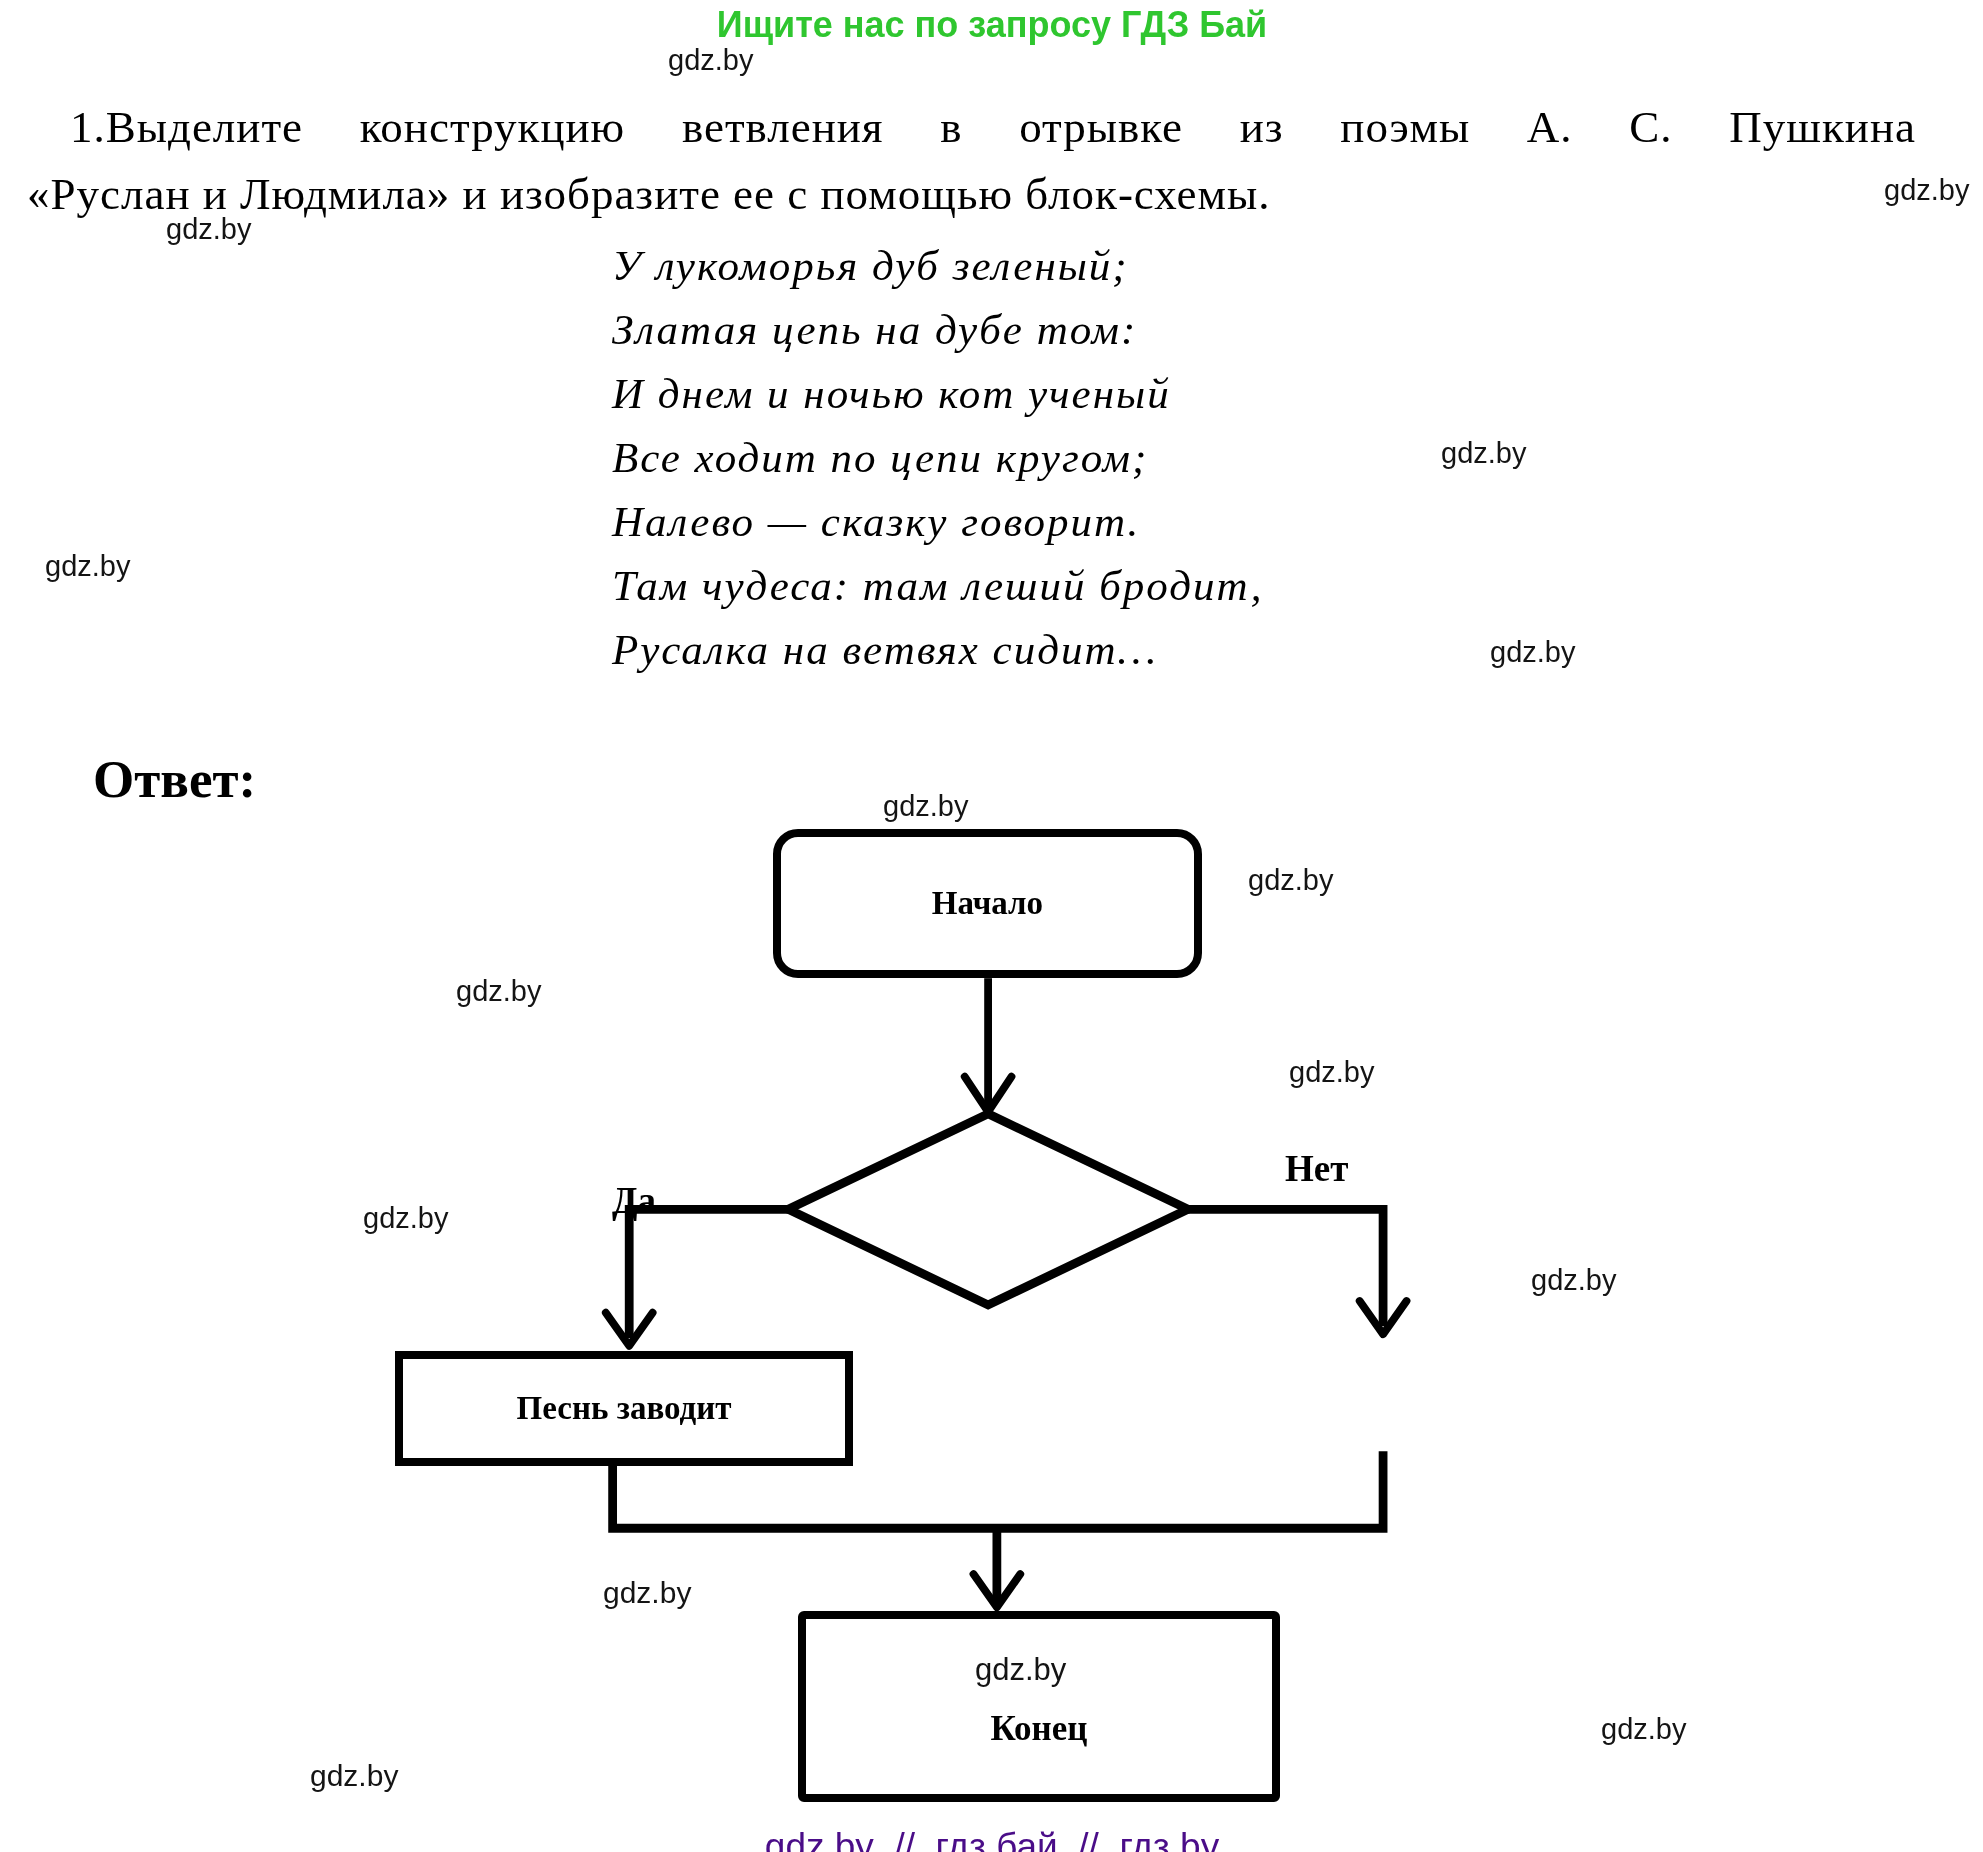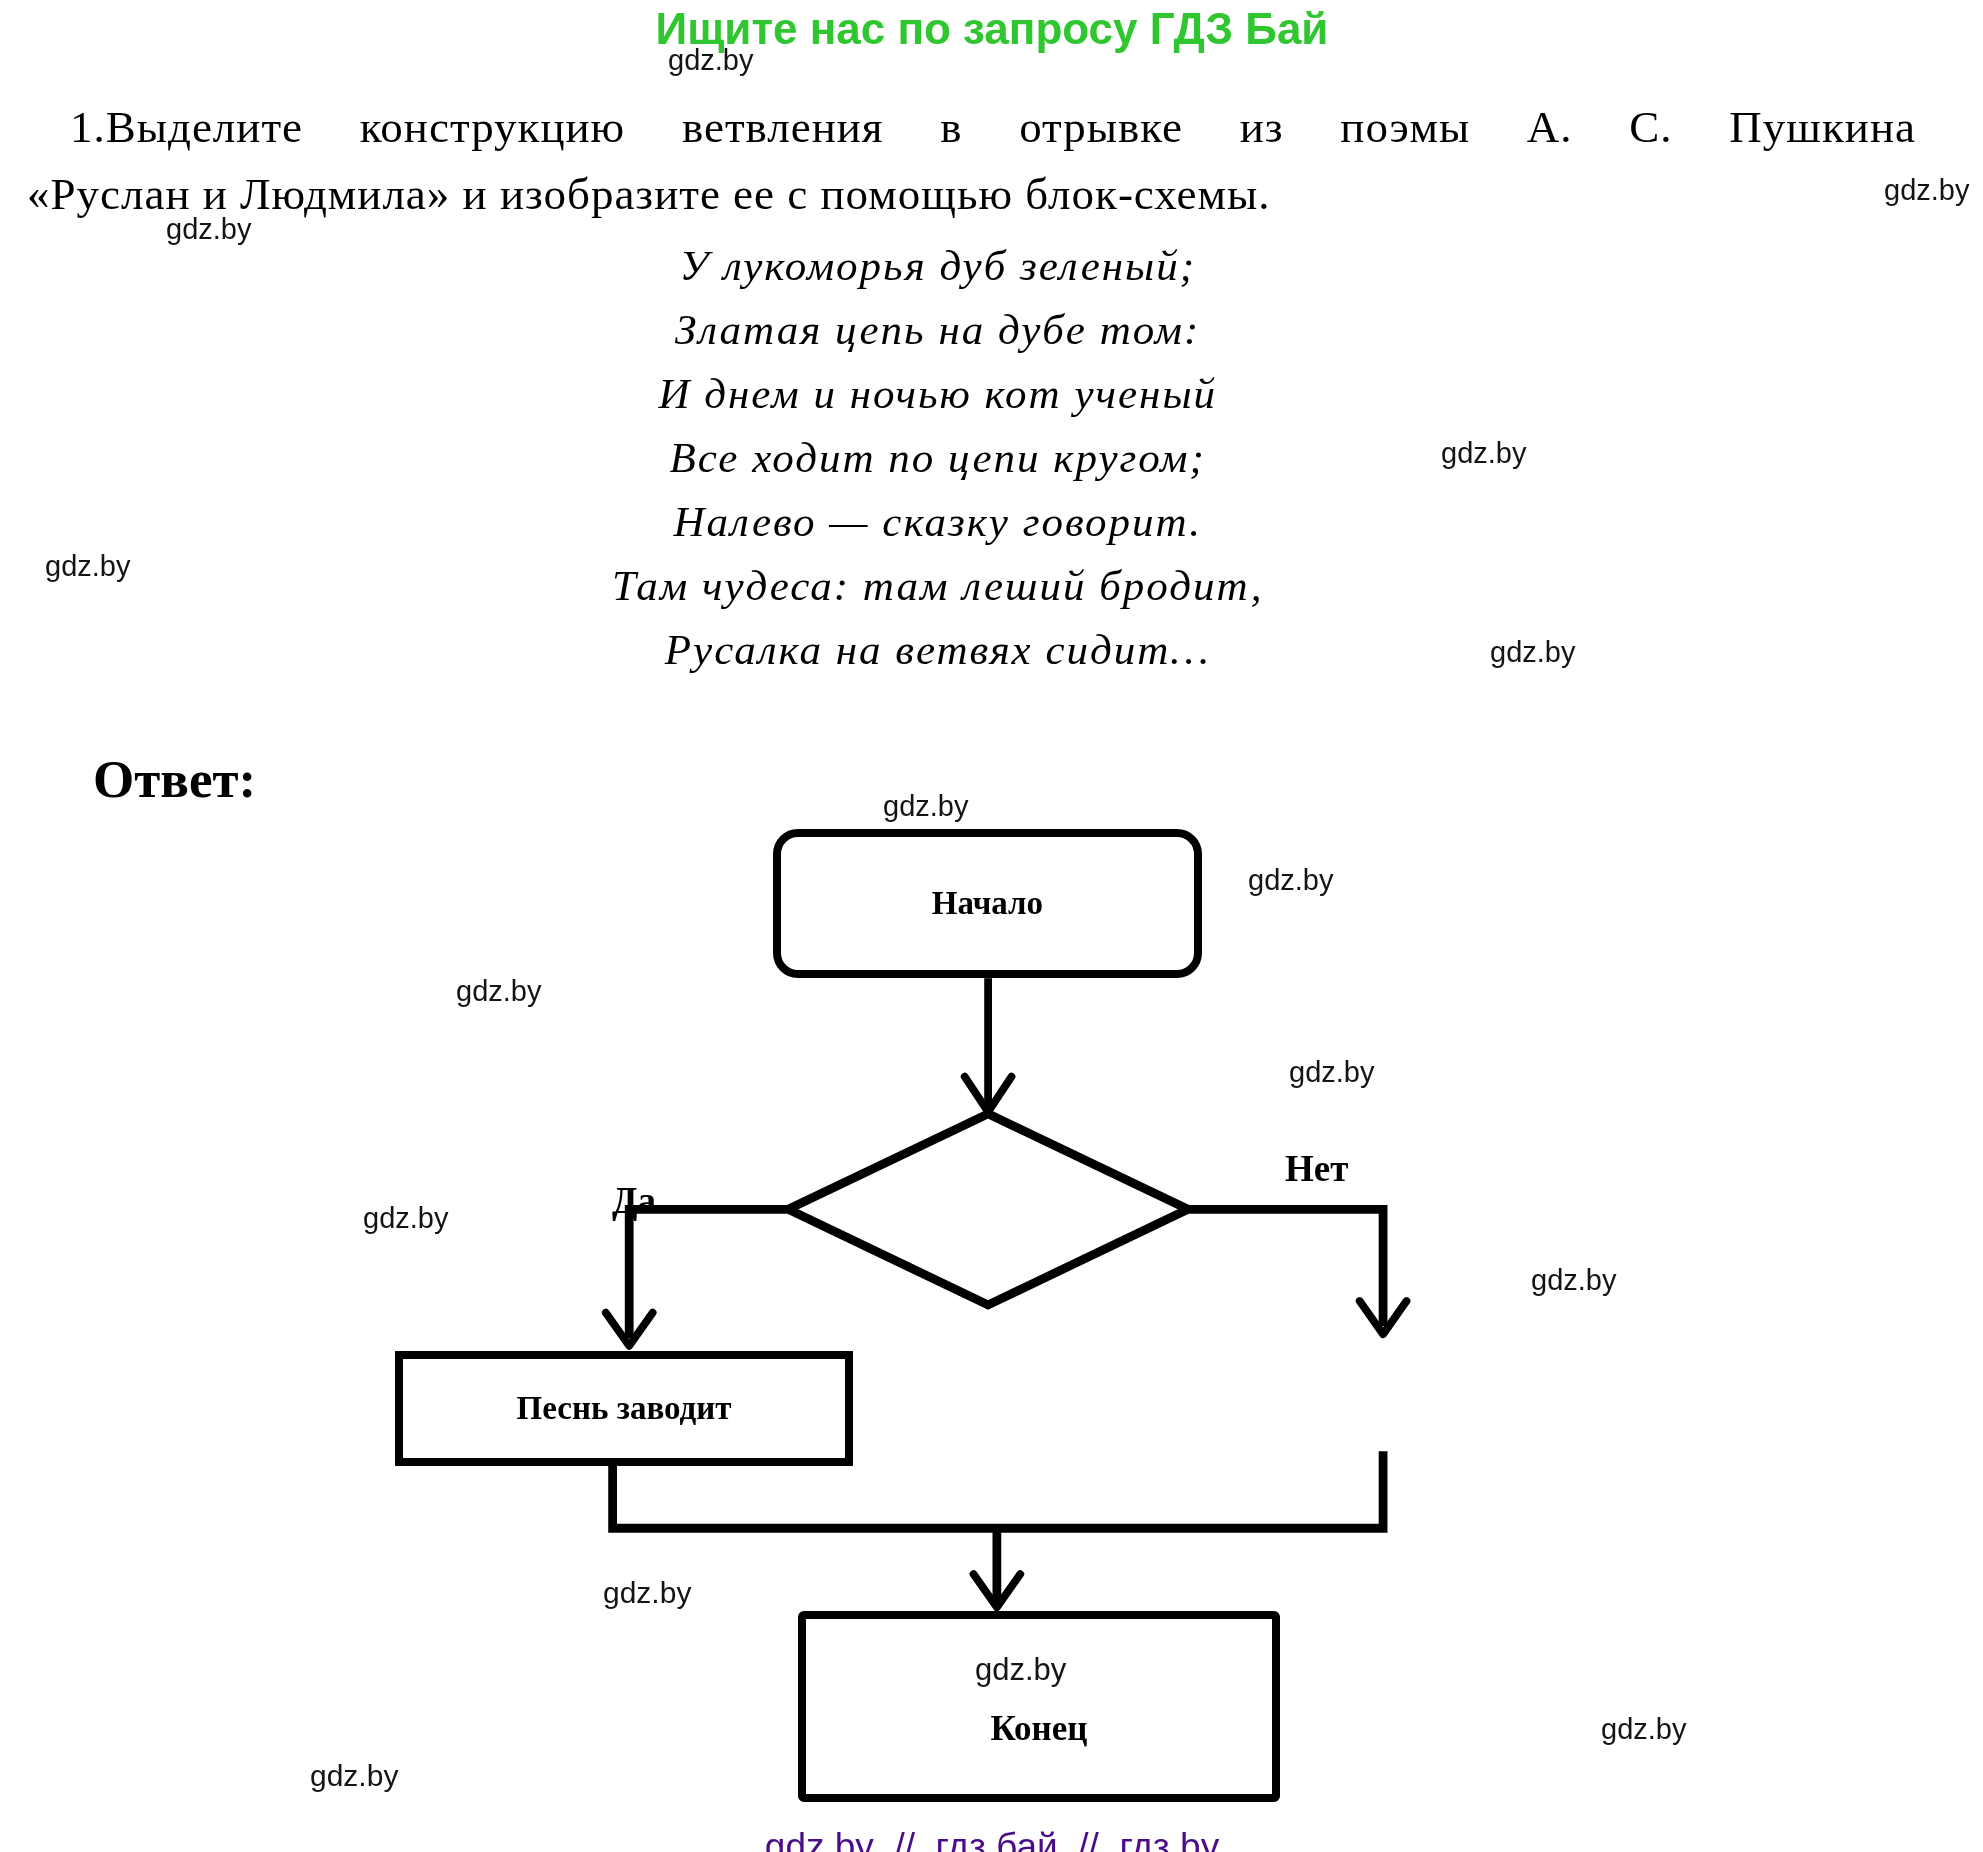--- a/index.html
+++ b/index.html
@@ -8,21 +8,21 @@
     width:1984px;height:1853px;
     background:#ffffff;
     overflow:hidden;
     font-family:"Liberation Serif", serif;
     color:#000;
   }
   .promo{
     position:absolute;top:3.9px;left:0;right:0;
     text-align:center;
     font-family:"Liberation Sans", sans-serif;
-    font-weight:bold;font-size:44px;
+    font-weight:bold;font-size:36px;
     color:#2fc62f;
   }
   .wm{
     position:absolute;
     font-family:"Liberation Sans", sans-serif;
     font-size:29px;color:#141414;
     white-space:nowrap;
   }
   .task-line{
     position:absolute;
@@ -33,21 +33,21 @@
   .task-line.justified{
     white-space:normal;
     text-align:justify;
     text-align-last:justify;
   }
   .poem{
     position:absolute;left:612px;top:234px;
     font-style:italic;font-size:43px;
     letter-spacing:2px;
   }
-  .poem-line{height:64px;line-height:64px;white-space:nowrap;text-align:center;}
+  .poem-line{height:64px;line-height:64px;white-space:nowrap;}
   .answer{
     position:absolute;left:93px;top:749px;
     font-weight:bold;font-size:53px;
   }
   .flow-svg{position:absolute;left:0;top:0;}
   .node{
     position:absolute;
     box-sizing:border-box;
     border:8.8px solid #000;
     background:#fff;

